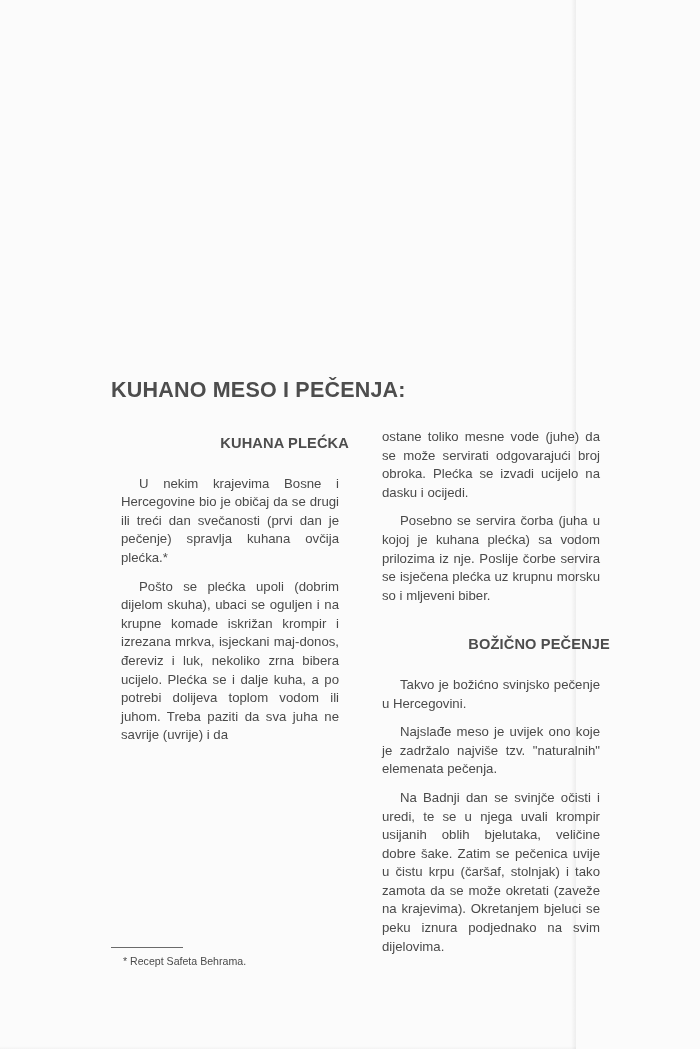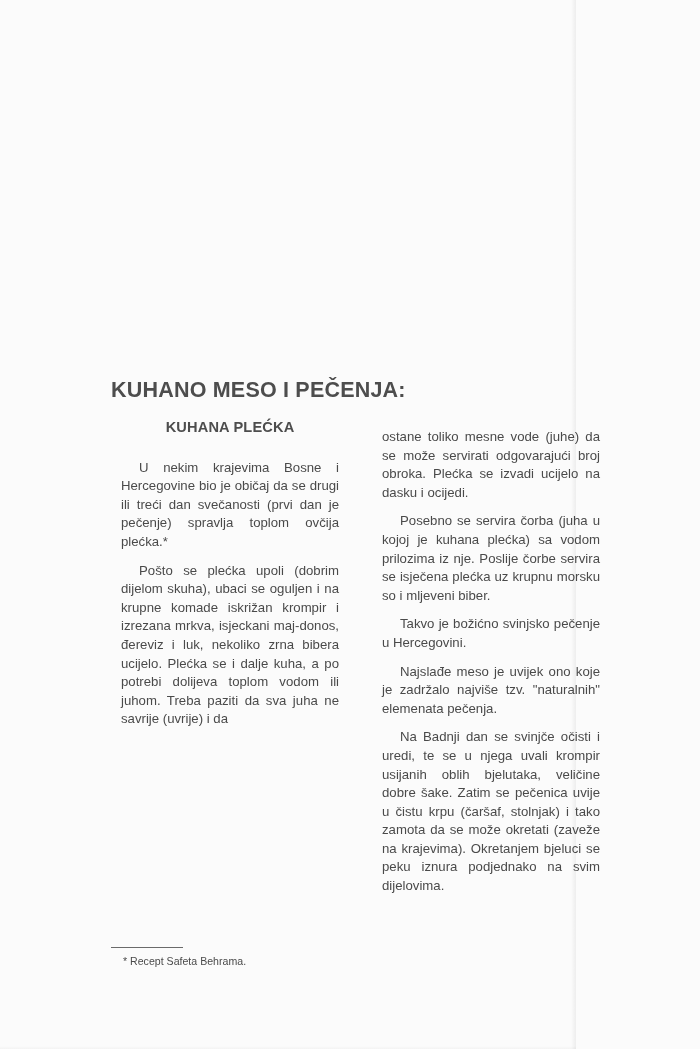--- a/index.html
+++ b/index.html
@@ -70,22 +70,22 @@
     text-justify: inter-word;
     color: #4a4a4a;
   }
   .col-left  { left: 111px; }
   .col-right { left: 372px; }
 
   .sub-title {
     font-size: 14.6px;
     letter-spacing: 0.15px;
     color: #4d4d4d;
-    margin: 0 0 22px 0;
-    text-align: center;
+    margin: 16px 0 22px 0;
+    text-align: right;
     white-space: nowrap;
   }
   .sub-title.spaced-top { margin-top: 30px; }
 
   p.para {
     margin: 10px;
     text-indent: 18px;
     text-align: justify;
     hyphens: manual;
   }
@@ -115,28 +115,29 @@
 
 <div class="page">
 
   <h1 class="main-title">KUHANO MESO I PEČENJA:</h1>
 
   <div class="columns">
 
     <div class="col col-left">
       <h2 class="sub-title">KUHANA PLEĆKA</h2>
 
-      <p class="para">U nekim krajevima Bosne i Hercegovine bio je običaj da se drugi ili treći dan svečanosti (prvi dan je pečenje) spravlja toplom ovčija plećka.*</p>
+      <p class="para">U nekim krajevima Bosne i Hercegovine bio je običaj da se drugi ili treći dan svečanosti (prvi dan je pečenje) spravlja kuhana ovčija plećka.*</p>
       <p class="para">Pošto se plećka upoli (dobrim dijelom skuha), ubaci se oguljen i na krupne komade iskrižan krompir i izrezana mrkva, isjeckani maj-donos, đereviz i luk, nekoliko zrna bibera ucijelo. Plećka se i dalje kuha, a po potrebi dolijeva toplom vodom ili juhom. Treba paziti da sva juha ne savrije (uvrije) i da</p>
     </div>
 
     <div class="col col-right">
       <p class="para no-indent">ostane toliko mesne vode (juhe) da se može servirati odgovarajući broj obroka. Plećka se izvadi ucijelo na dasku i ocijedi.</p>
       <p class="para">Posebno se servira čorba (juha u kojoj je kuhana plećka) sa vodom prilozima iz nje. Poslije čorbe servira se isječena plećka uz krupnu morsku so i mljeveni biber.</p>
 
+      <h2 class="sub-title spaced-top">BOŽIČNO PEČENJE</h2>
 
       <p class="para">Takvo je božićno svinjsko pečenje u Hercegovini.</p>
       <p class="para">Najslađe meso je uvijek ono koje je zadržalo najviše tzv. "naturalnih" elemenata pečenja.</p>
       <p class="para">Na Badnji dan se svinjče očisti i uredi, te se u njega uvali krompir usijanih oblih bjelutaka, veličine dobre šake. Zatim se pečenica uvije u čistu krpu (čaršaf, stolnjak) i tako zamota da se može okretati (zaveže na krajevima). Okretanjem bjeluci se peku iznura podjednako na svim dijelovima.</p>
     </div>
 
   </div>
 
   <div class="footnote-wrap">
     <div class="footnote-rule"></div>

